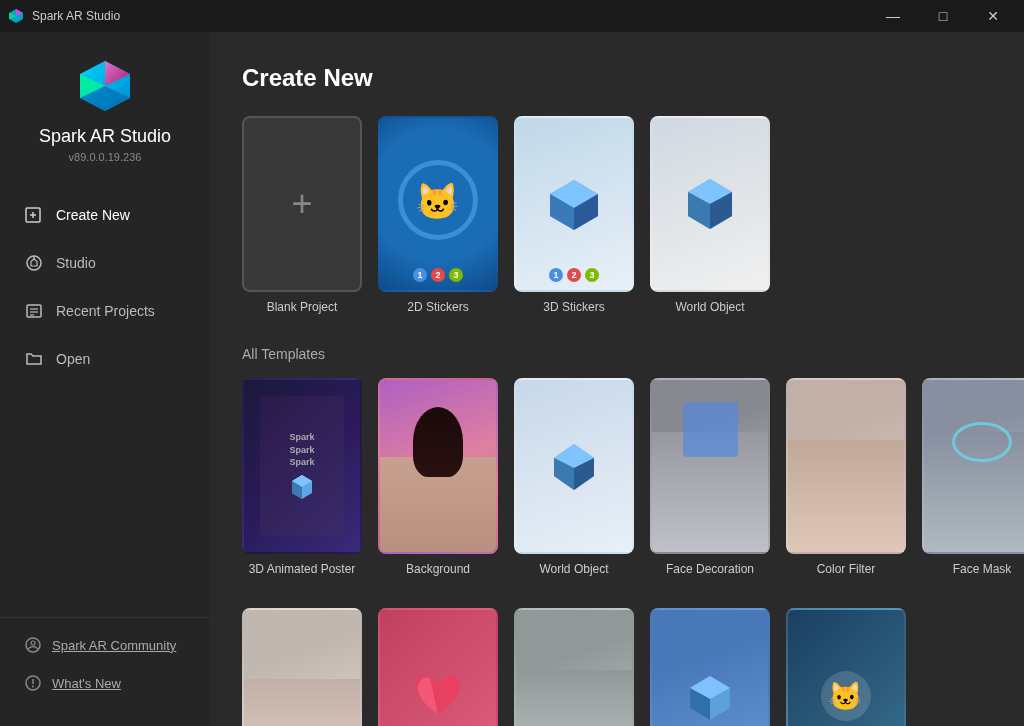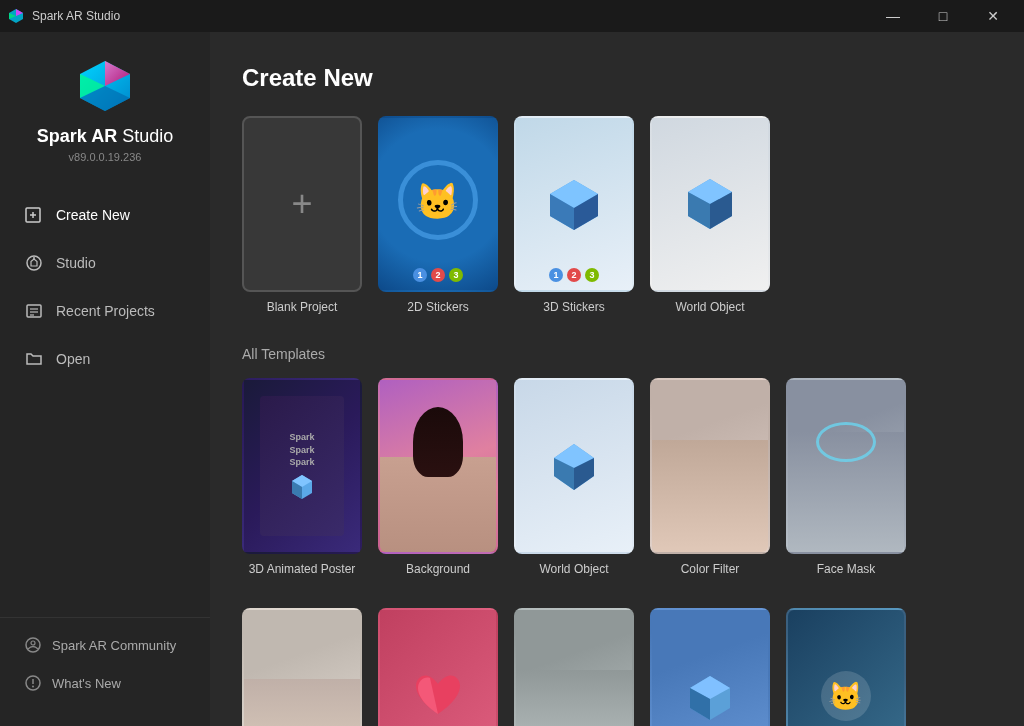--- a/index.html
+++ b/index.html
@@ -79,21 +79,21 @@
     .logo-icon {
       width: 60px;
       height: 60px;
       margin-bottom: 10px;
     }
     .logo-name {
       font-size: 18px;
       color: #fff;
       font-weight: 400;
     }
-    .logo-name strong { font-weight: 700; }
+    .logo-name strong { font-weight: 400; }
     .logo-version {
       font-size: 11px;
       color: #888;
       margin-top: 4px;
     }
 
     .sidebar-nav {
       flex: 1;
       padding: 8px 0;
     }
@@ -122,20 +122,21 @@
       border-top: 1px solid #333;
     }
     .footer-item {
       display: flex;
       align-items: center;
       gap: 10px;
       padding: 10px 24px;
       cursor: pointer;
       color: #aaa;
       font-size: 13px;
+      text-decoration: underline;
     }
     .footer-icon {
       width: 18px;
       height: 18px;
       display: flex;
       align-items: center;
       justify-content: center;
       flex-shrink: 0;
     }
 
@@ -513,20 +514,28 @@
             <svg width="60" height="60" viewBox="0 0 60 60">
               <polygon points="30,8 50,22 50,40 30,54 10,40 10,22" fill="#5ba8e8"></polygon>
               <polygon points="30,8 50,22 30,32 10,22" fill="#80c4ff"></polygon>
               <polygon points="10,22 30,32 30,54 10,40" fill="#3a7ab0"></polygon>
               <polygon points="50,22 30,32 30,54 50,40" fill="#2a5a90"></polygon>
             </svg>
           </div>
           <div class="card-label">World Object</div>
         </div>
 
+        <div class="template-card">
+          <div class="card-thumb thumb-face-deco">
+            <div style="position:absolute;bottom:0;left:0;right:0;height:70%;background:linear-gradient(180deg,#9898a0,#c0c0c8);border-radius:0;display:flex;align-items:center;justify-content:center;">
+              <div style="position:absolute;top:-30px;width:55px;height:55px;background:#5588dd;border-radius:4px;opacity:0.7;"></div>
+            </div>
+          </div>
+          <div class="card-label">Face Decoration</div>
+        </div>
 
         <div class="template-card">
           <div class="card-thumb thumb-color-filter">
             <div style="position:absolute;bottom:0;left:0;right:0;height:65%;background:linear-gradient(180deg,#c0a898,#e0c8b8);border-radius:0;"></div>
           </div>
           <div class="card-label">Color Filter</div>
         </div>
 
         <div class="template-card">
           <div class="card-thumb thumb-face-mask">

